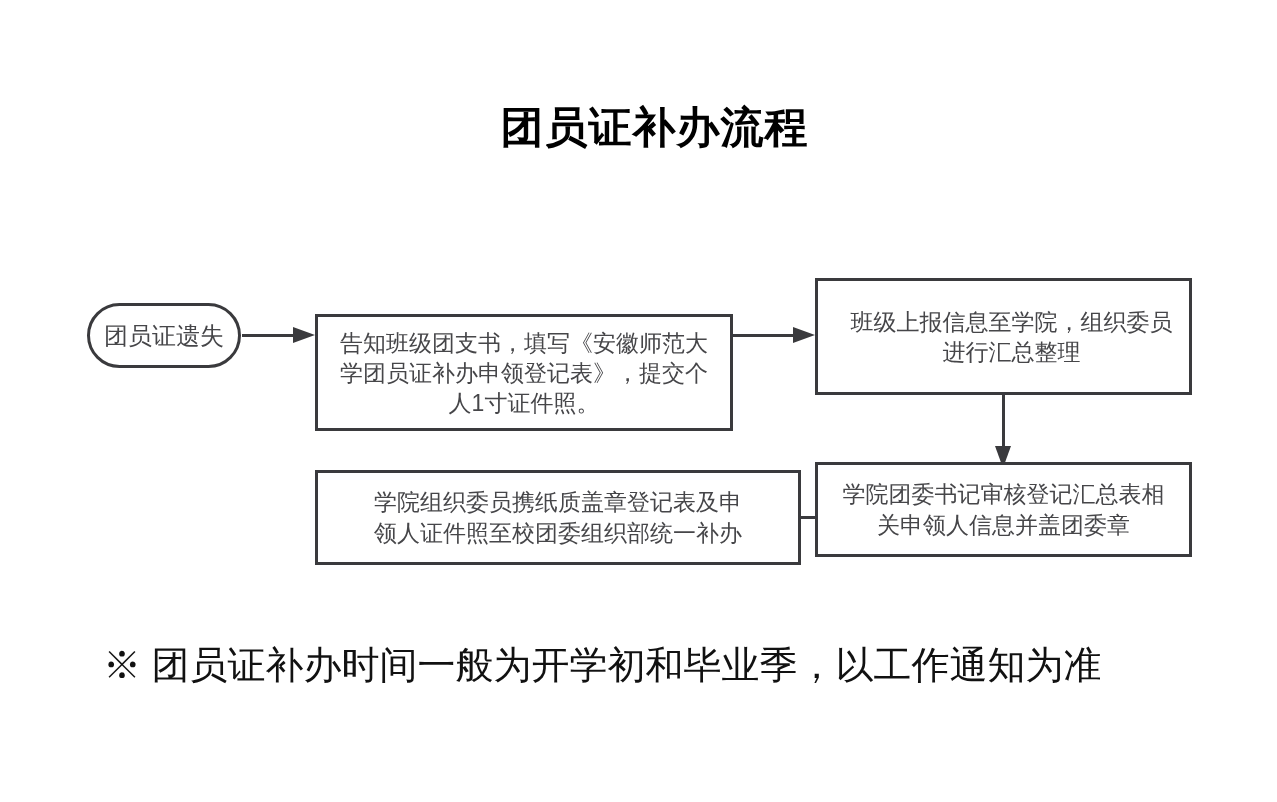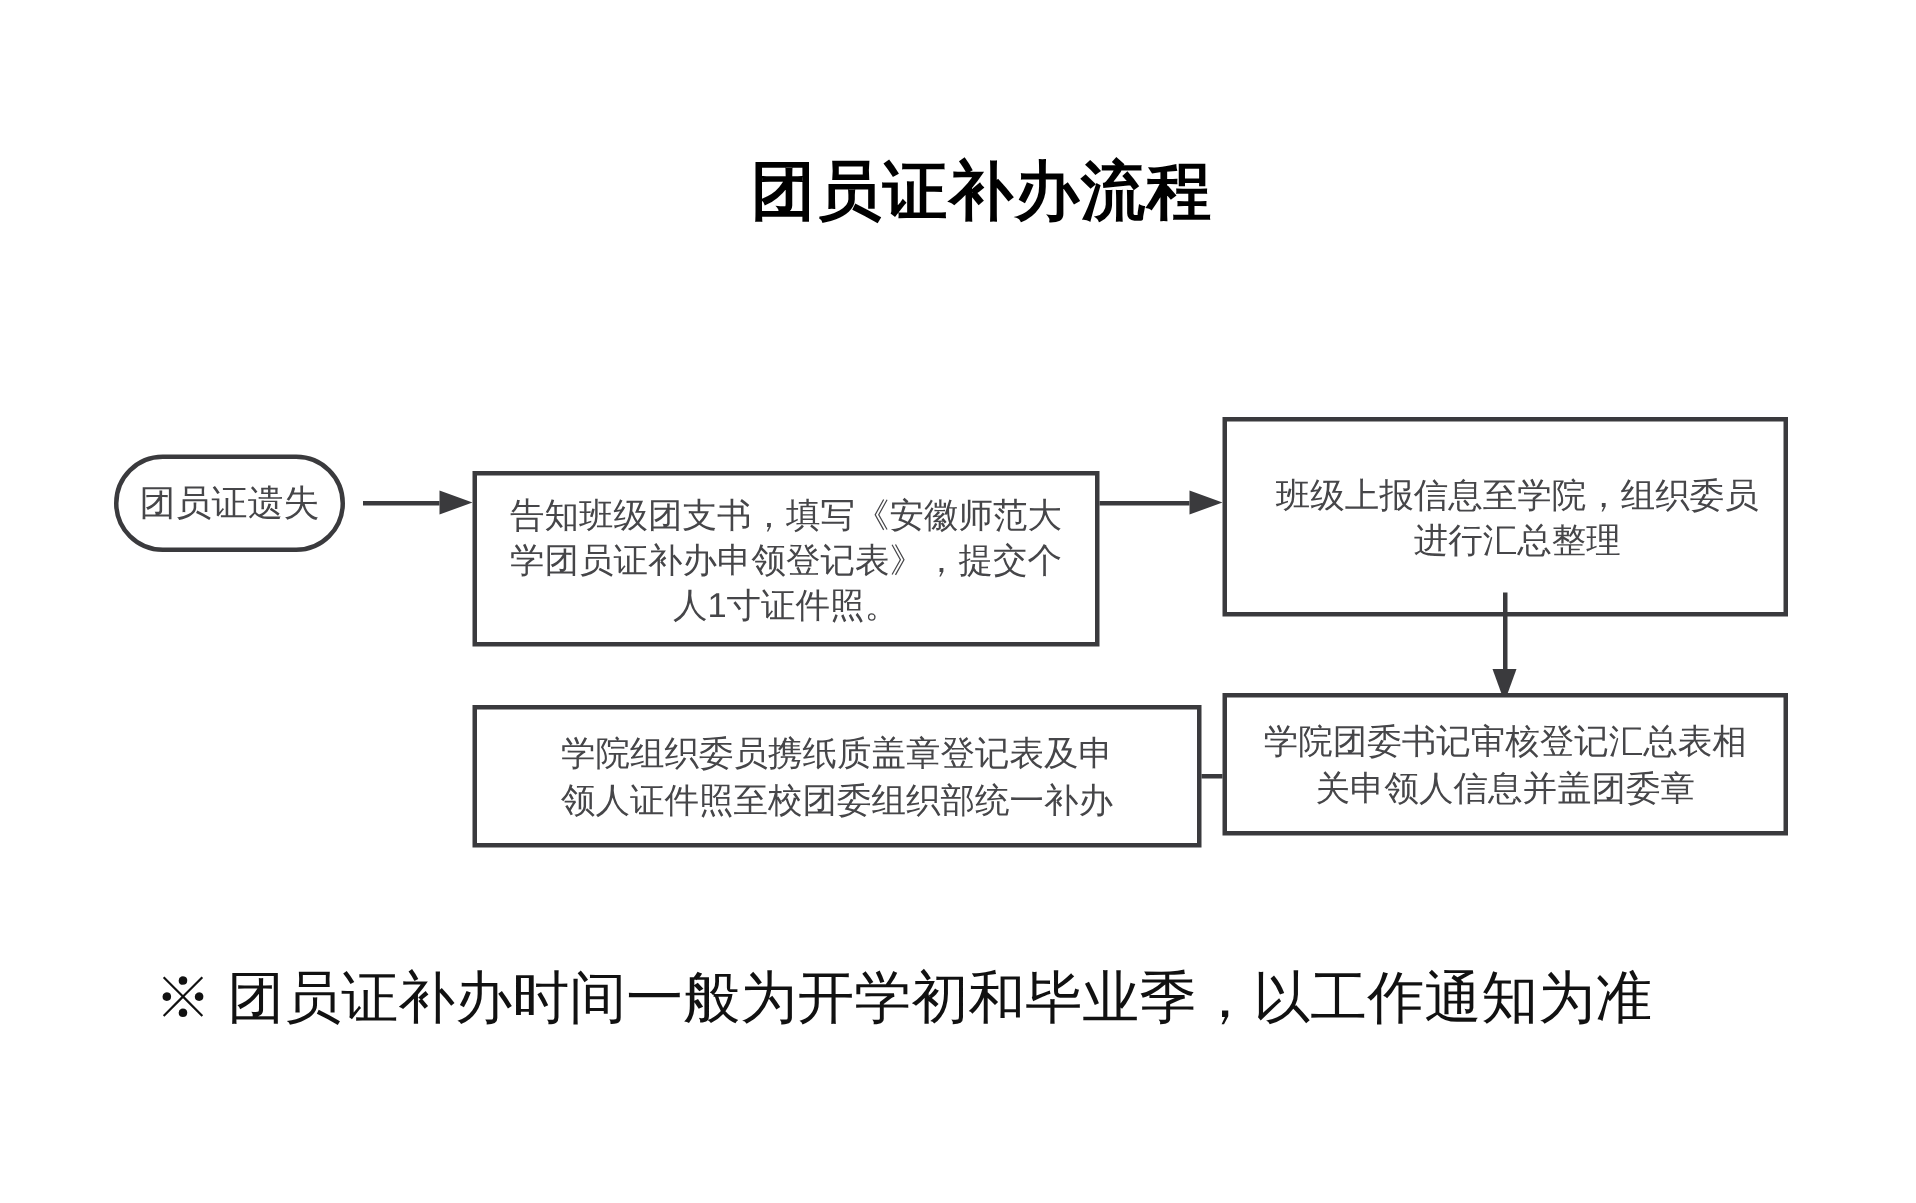--- a/index.html
+++ b/index.html
@@ -39,29 +39,29 @@
     justify-content: center;
     text-align: center;
     color: var(--text, #464649);
     font-size: 23px;
     line-height: 30px;
   }
   .node .label {
     white-space: pre-line;
   }
   .stadium {
-    left: 76px;
+    left: 87px;
     top: 303px;
     width: 154px;
     height: 65px;
     border-radius: 33px;
     font-size: 24px;
   }
   .box-1 { left: 315px; top: 278px; width: 418px; height: 117px; margin-top: 36px; }
-  .box-2 { left: 815px; top: 278px; width: 377px; height: 133px; padding-left: 16px; }
+  .box-2 { left: 815px; top: 278px; width: 377px; height: 117px; padding-left: 16px; }
   .box-3 { left: 815px; top: 462px; width: 377px; height: 95px; line-height: 31px; }
   .box-4 { left: 315px; top: 470px; width: 486px; height: 95px; line-height: 31px; }
   .aline {
     position: absolute;
     background: var(--line, #3a3a3d);
   }
   .ahead {
     position: absolute;
     width: 0;
     height: 0;

